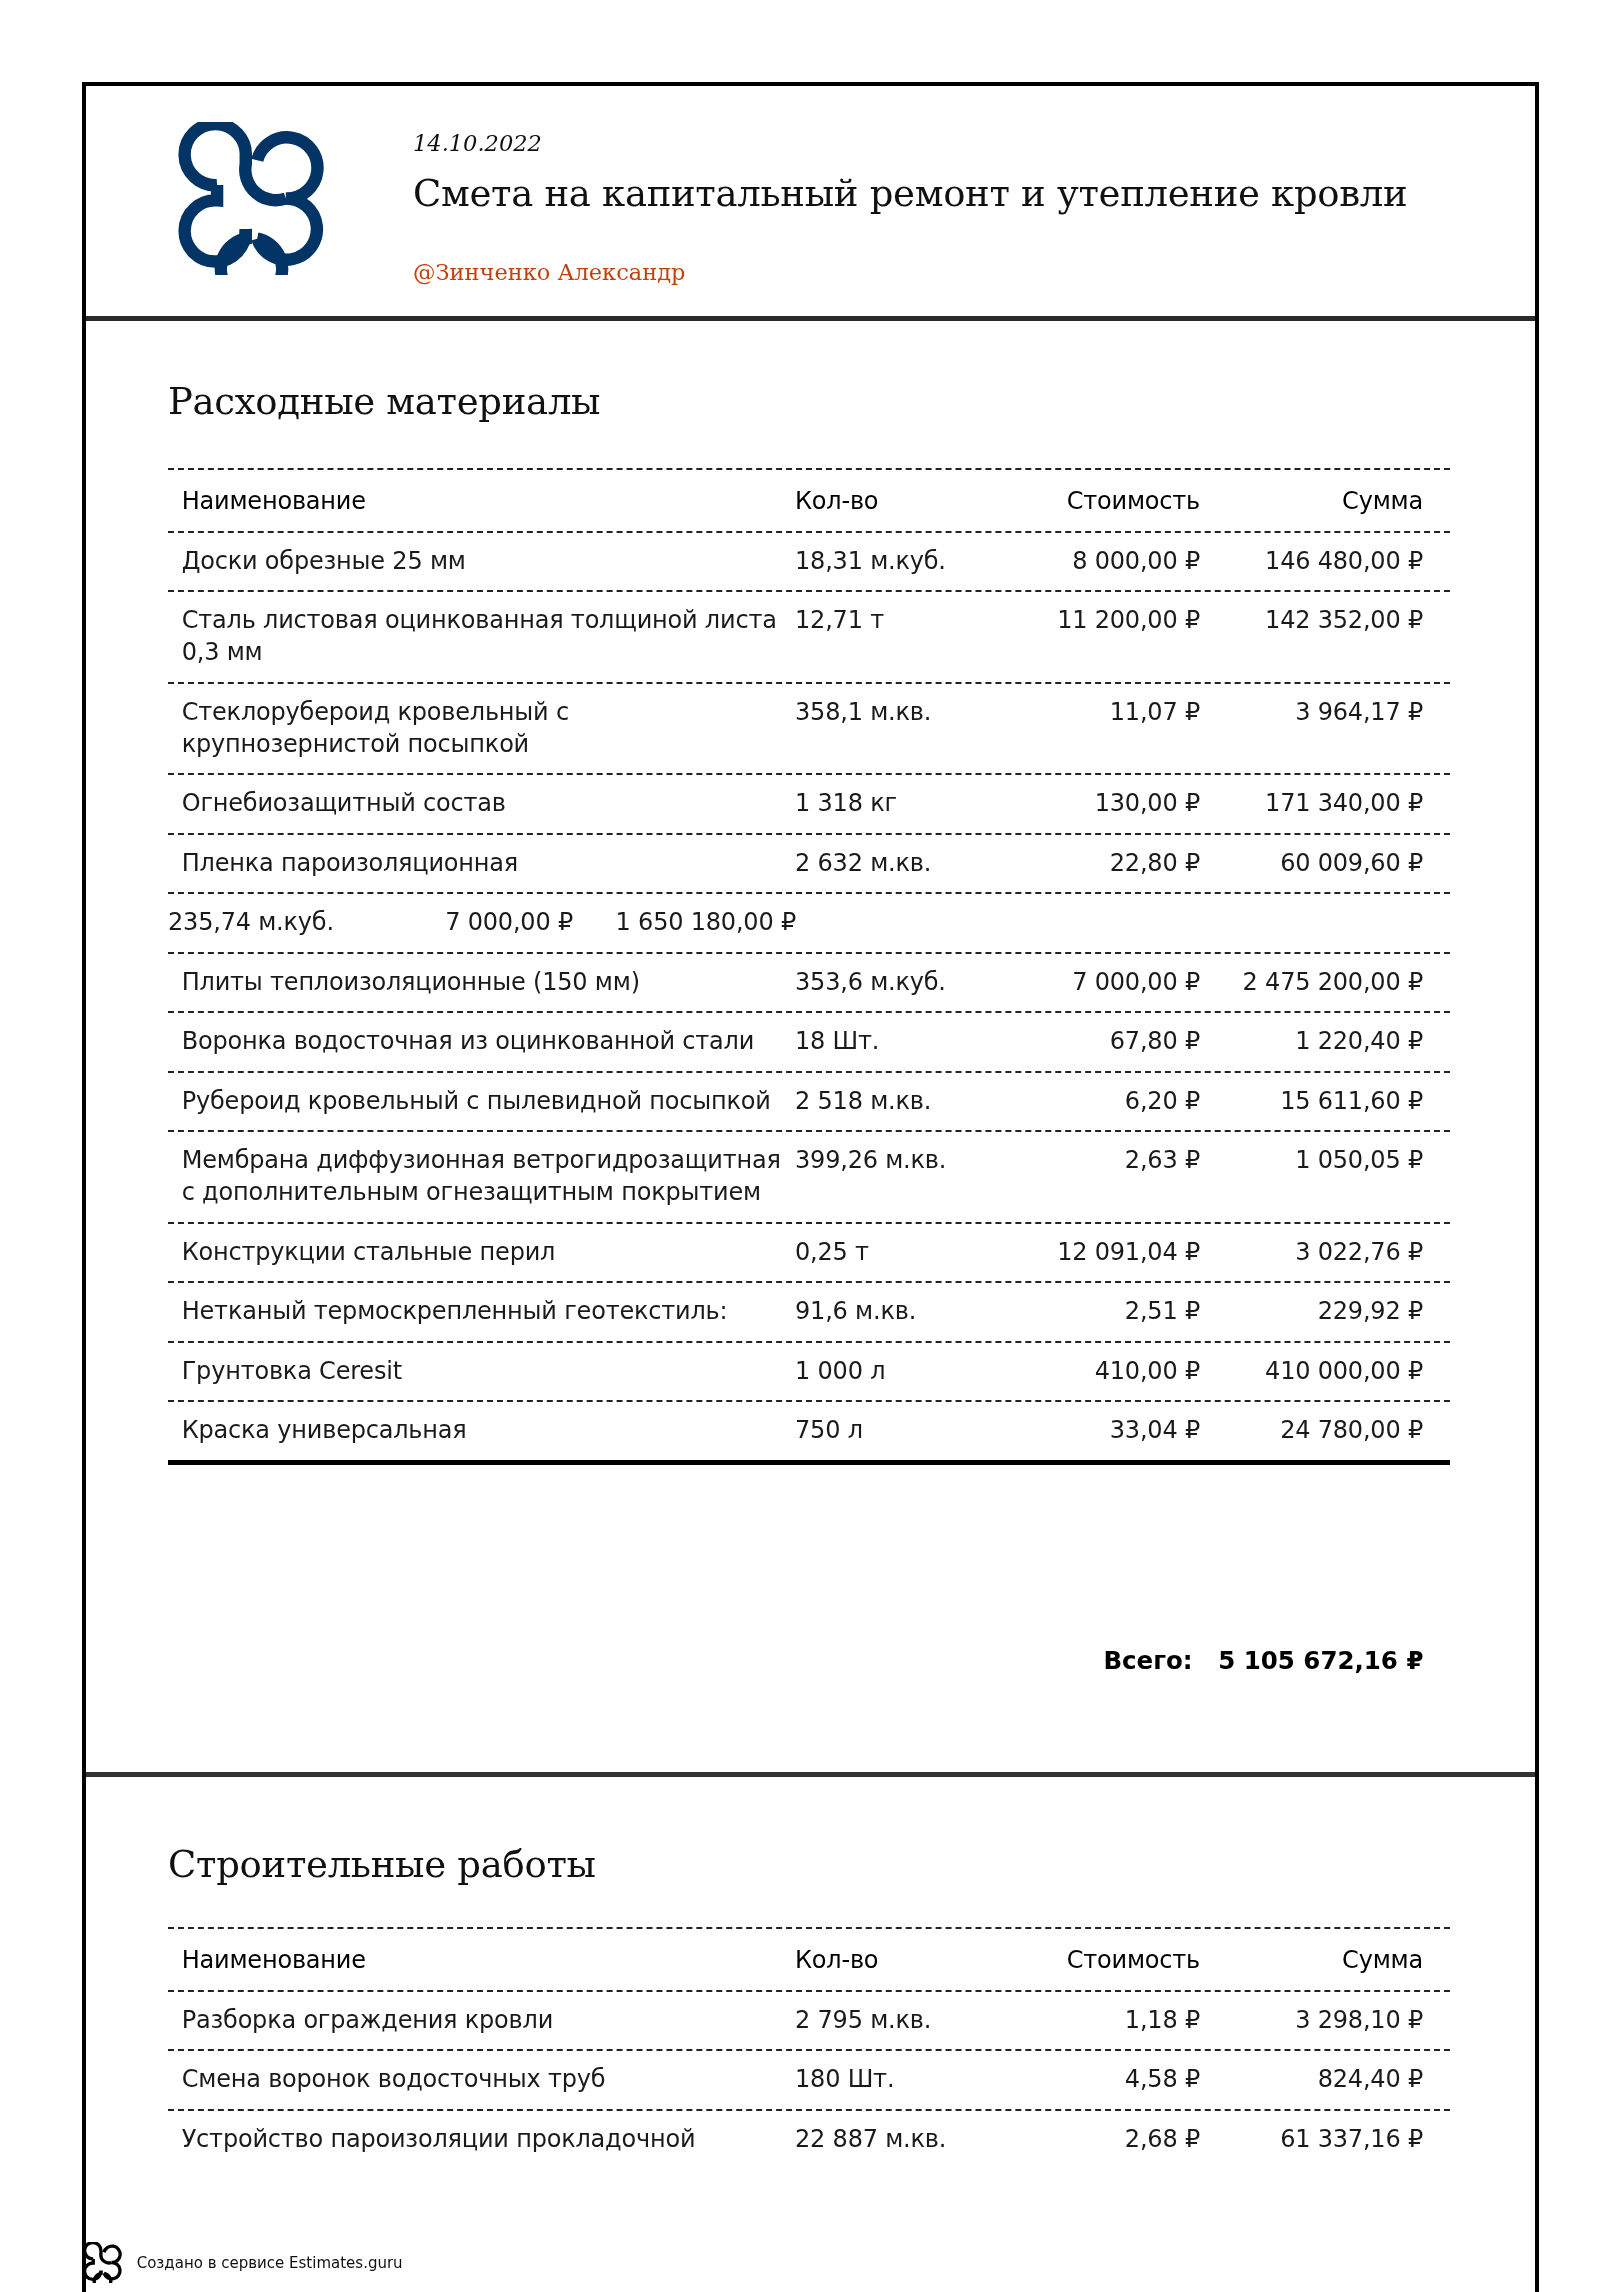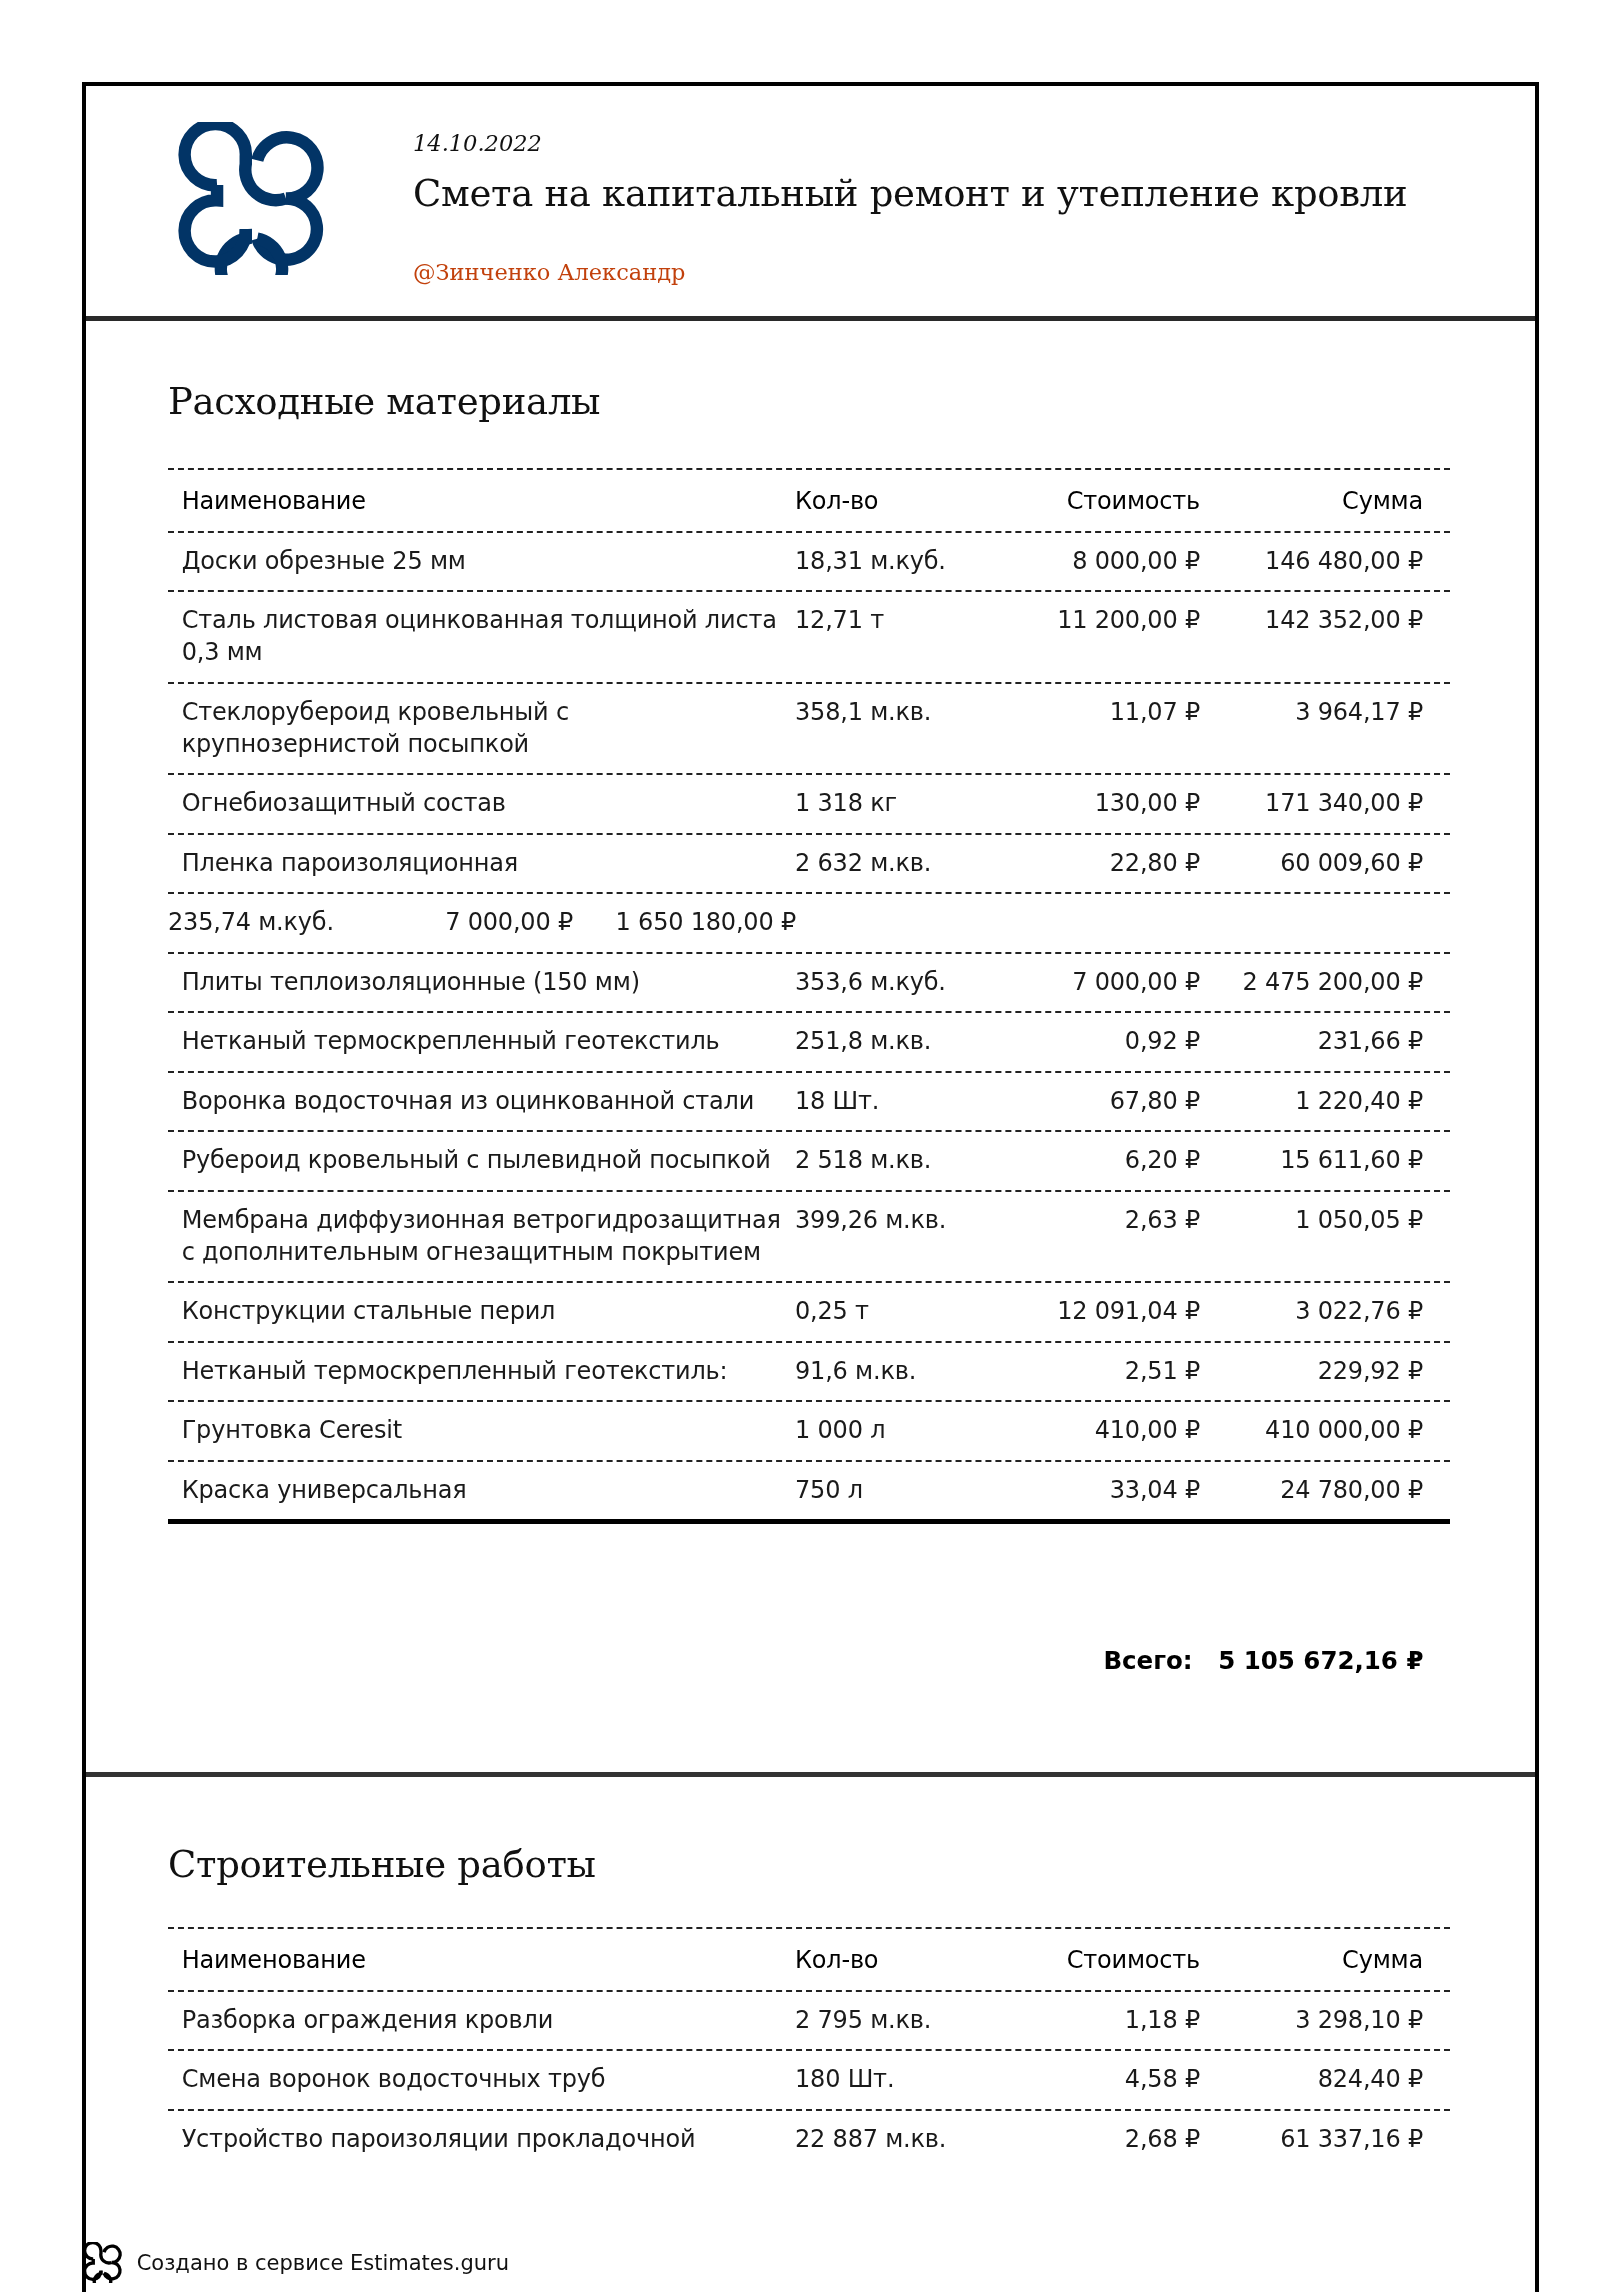--- a/index.html
+++ b/index.html
@@ -28,21 +28,21 @@
   .c.qty { width: 172px; }
   .c.cost { width: 233px; text-align: right; }
   .c.sum { width: 223px; text-align: right; }
   .tbl.bottom-solid { border-bottom: 5.9px solid #000; }
   .total { position: absolute; left: 82px; width: 1282px; display: flex; justify-content: flex-end; font-size: 24.5px; font-weight: bold; }
   .total .lbl { margin-right: 25.5px; }
   .total .val { padding-right: 26.5px; }
   .page-num { position: absolute; right: 13.7px; bottom: 13.7px; font-size: 25.5px; }
   .footer { position: absolute; left: 82px; top: 2242px; display: flex; align-items: center; }
   .footer .ficon { width: 41px; height: 41px; }
-  .footer .ftext { margin-left: 13.7px; font-size: 21px; color: #111; }
+  .footer .ftext { margin-left: 13.7px; font-size: 15px; color: #111; }
 </style>
 </head>
 <body>
 
 <div class="frame">
   <svg class="logo" viewBox="0 0 160 160">
     <g fill="none" stroke="#023466" stroke-width="13">
       <path d="M 44 66 A 32 32 0 1 1 74 36 L 74 44 A 32 32 0 0 0 116 80"></path>
       <path d="M 86 40 A 32 32 0 1 1 116 80 A 32 32 0 1 1 86 122"></path>
       <path d="M 86 122 A 32 32 0 1 1 74 122 L 74 112"></path>
@@ -97,26 +97,20 @@
         <div class="c cost">7 000,00 ₽</div>
         <div class="c sum">1 650 180,00 ₽</div>
       </div>
       <div class="row data">
         <div class="c name">Плиты теплоизоляционные (150 мм)</div>
         <div class="c qty">353,6 м.куб.</div>
         <div class="c cost">7 000,00 ₽</div>
         <div class="c sum">2 475 200,00 ₽</div>
       </div>
       <div class="row data">
-        <div class="c name">Нетканый термоскрепленный геотекстиль</div>
-        <div class="c qty">251,8 м.кв.</div>
-        <div class="c cost">0,92 ₽</div>
-        <div class="c sum">231,66 ₽</div>
-      </div>
-      <div class="row data">
         <div class="c name">Воронка водосточная из оцинкованной стали</div>
         <div class="c qty">18 Шт.</div>
         <div class="c cost">67,80 ₽</div>
         <div class="c sum">1 220,40 ₽</div>
       </div>
       <div class="row data">
         <div class="c name">Рубероид кровельный с пылевидной посыпкой</div>
         <div class="c qty">2 518 м.кв.</div>
         <div class="c cost">6,20 ₽</div>
         <div class="c sum">15 611,60 ₽</div>

